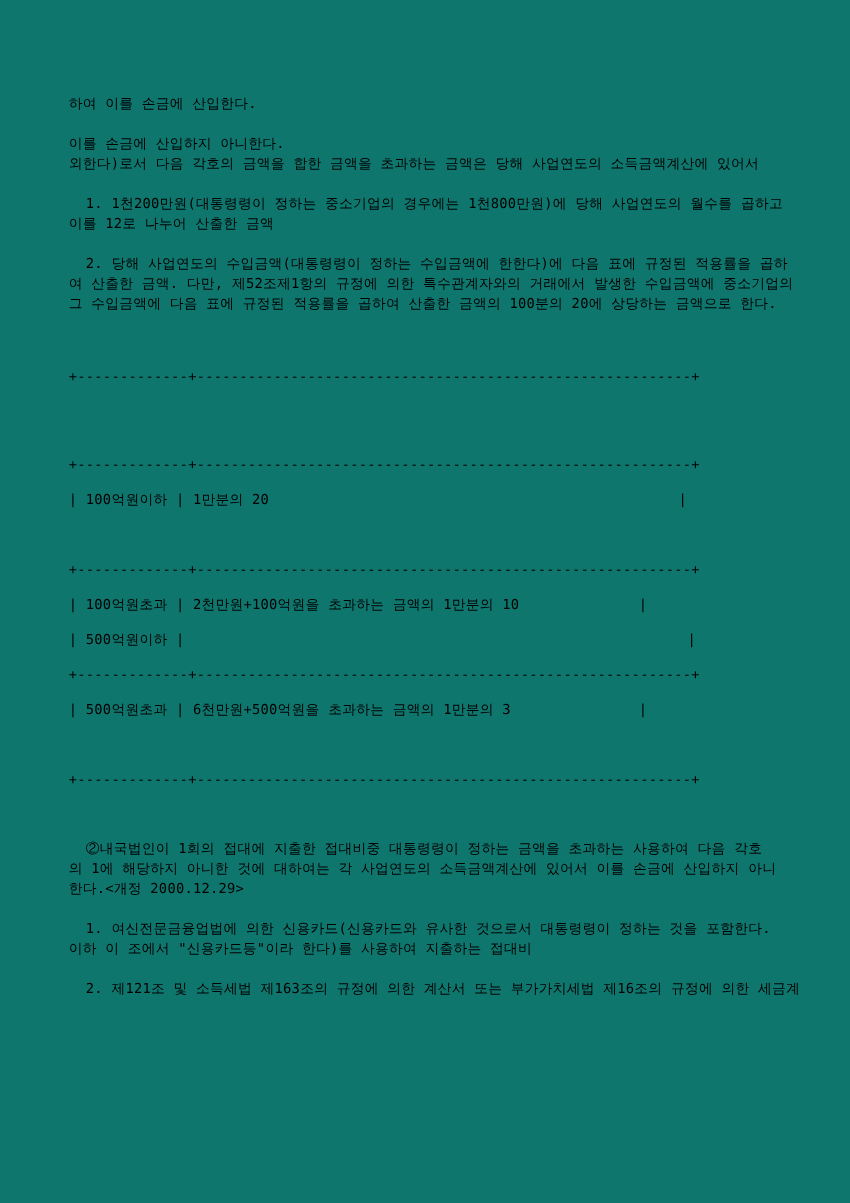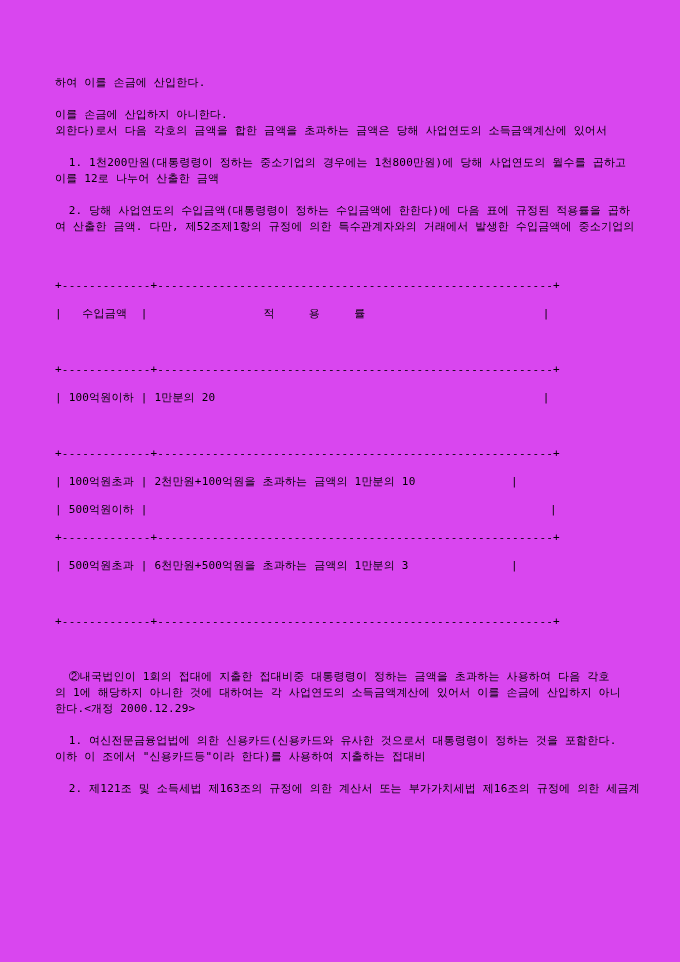--- a/index.html
+++ b/index.html
@@ -8,21 +8,21 @@
     width: 680px;
     height: 962px;
     margin: 0 auto;
     font-family: "DejaVu Sans Mono", "Liberation Mono", monospace;
     color: #000000;
     overflow: hidden;
   }
   .page {
     width: 680px;
     height: 962px;
-    background: #d946ef;
+    background: #0f766e;
     padding: 75px 48px 12px 55px;
   }
   .doc-body { width: 100%; }
   .block { margin-bottom: 16px; }
   .block.p .line {
     font-size: 11px;
     line-height: 16px;
     white-space: pre;
     letter-spacing: 0.2px;
   }
@@ -50,25 +50,25 @@
         <div class="line">이를 손금에 산입하지 아니한다.</div>
         <div class="line">외한다)로서 다음 각호의 금액을 합한 금액을 초과하는 금액은 당해 사업연도의 소득금액계산에 있어서</div>
       </div>
       <div class="block p">
         <div class="line">  1. 1천200만원(대통령령이 정하는 중소기업의 경우에는 1천800만원)에 당해 사업연도의 월수를 곱하고</div>
         <div class="line">이를 12로 나누어 산출한 금액</div>
       </div>
       <div class="block p">
         <div class="line">  2. 당해 사업연도의 수입금액(대통령령이 정하는 수입금액에 한한다)에 다음 표에 규정된 적용률을 곱하</div>
         <div class="line">여 산출한 금액. 다만, 제52조제1항의 규정에 의한 특수관계자와의 거래에서 발생한 수입금액에 중소기업의</div>
+        <div class="line">그 수입금액에 다음 표에 규정된 적용률을 곱하여 산출한 금액의 100분의 20에 상당하는 금액으로 한다.</div>
       </div>
       <div class="block table">
         <div class="line">+-------------+----------------------------------------------------------+</div>
         <div class="line">&nbsp;</div>
-        <div class="line">|   수입금액  |                 적     용     률                          |</div>
         <div class="line">&nbsp;</div>
         <div class="line">&nbsp;</div>
         <div class="line">&nbsp;</div>
         <div class="line">+-------------+----------------------------------------------------------+</div>
         <div class="line">&nbsp;</div>
         <div class="line">| 100억원이하 | 1만분의 20                                                |</div>
         <div class="line">&nbsp;</div>
         <div class="line">&nbsp;</div>
         <div class="line">&nbsp;</div>
         <div class="line">+-------------+----------------------------------------------------------+</div>

